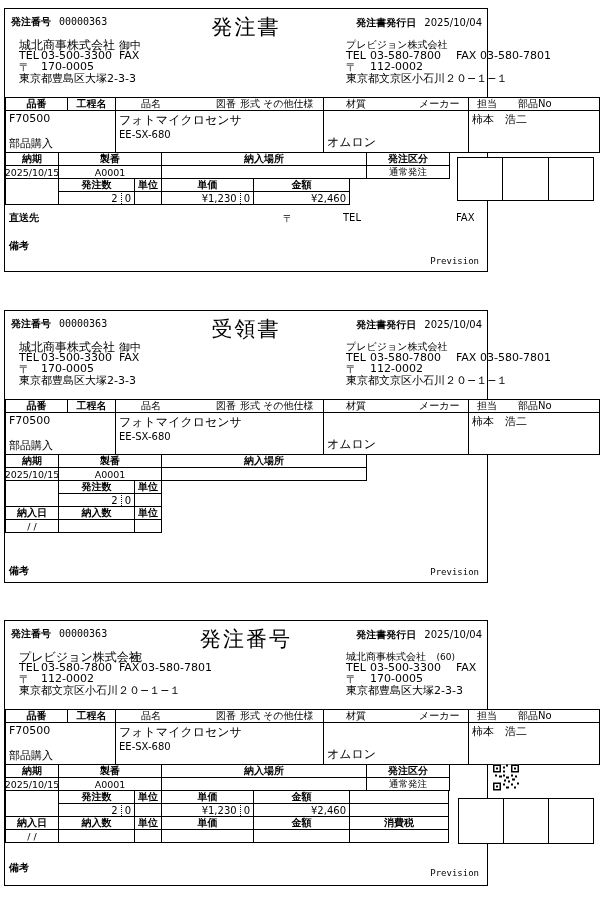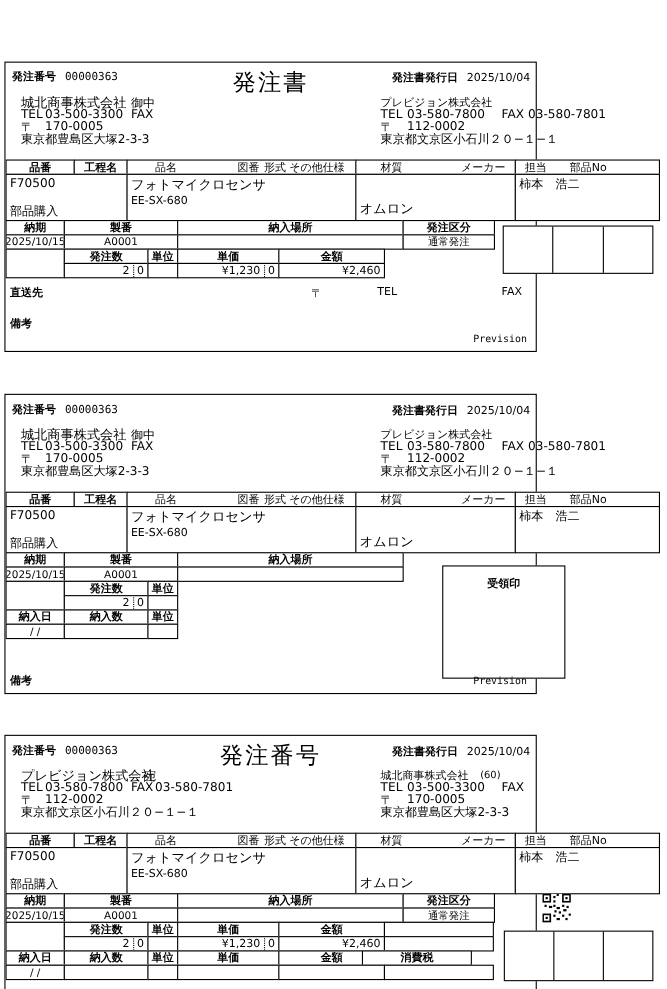--- a/index.html
+++ b/index.html
@@ -1,17 +1,17 @@
 <!DOCTYPE html>
 <html><head>
 <meta charset="utf-8">
 <style>
   html,body{margin:0;padding:0;background:#fff;}
   body{width:606px;height:899px;position:relative;font-family:"DejaVu Sans",sans-serif;color:#000;}
-  .form{position:absolute;left:4px;width:484px;border:1px solid #000;box-sizing:border-box;background:#fff;margin-top:48px;}
+  .form{position:absolute;left:4px;width:484px;border:1px solid #000;box-sizing:border-box;background:#fff;}
   #f1{top:8px;height:264px}
   #f2{top:310px;height:273px}
   #f3{top:620px;height:266px}
   .abs{position:absolute;white-space:nowrap;}
   .b{font-weight:bold;}
   .fs9{font-size:9px}.fs10{font-size:10px}
   .ono{display:flex;gap:8px;align-items:baseline;}
   .num{font-family:"DejaVu Sans Mono",monospace;font-size:10px;}
   .issue{display:flex;gap:8px;align-items:baseline;}
   .ttlwrap{position:absolute;left:0;right:0;top:4px;text-align:center;}
@@ -169,20 +169,23 @@
   <span class="abs fs10" style="left:451px;top:203px">FAX</span>
   <span class="abs b fs10" style="left:4px;top:230px">備考</span>
   <span class="brand" style="right:8px;top:247px">Prevision</span>
 </div>
 
 <div class="form" id="f2">
   <div class="abs ono" style="left:6px;top:6px">
     <span class="b fs10">発注番号</span>
     <span class="num">00000363</span>
   </div>
+  <div class="ttlwrap">
+    <span class="ttl">受領書</span>
+  </div>
   <div class="abs issue" style="right:5px;top:7px">
     <span class="b fs10">発注書発行日</span>
     <span class="fs10">2025/10/04</span>
   </div>
 
   <div class="addr" style="left:14px;top:29px">
     <div class="arow">
         <span class="aname" style="left:0">城北商事株式会社</span>
         <span class="as" style="left:100px">御中</span>
       </div>
@@ -272,21 +275,20 @@
       <span class="dec">0</span>
     </div>
   <div class="c" style="left:129px;top:182px;width:28px;height:14px"></div>
   <div class="c h" style="left:0;top:195px;width:54px;height:14px">納入日</div>
   <div class="c h" style="left:53px;top:195px;width:77px;height:14px">納入数</div>
   <div class="c h" style="left:129px;top:195px;width:28px;height:14px">単位</div>
   <div class="c m fs95" style="left:0;top:208px;width:54px;height:14px">/    /</div>
   <div class="c" style="left:53px;top:208px;width:77px;height:14px"></div>
   <div class="c" style="left:129px;top:208px;width:28px;height:14px"></div>
 
-  <div class="seal" style="left:397px;top:155px;width:112px;height:103px"><span>受領印</span></div>
 
   <span class="abs b fs10" style="left:4px;top:253px">備考</span>
   <span class="brand" style="right:8px;top:256px">Prevision</span>
 </div>
 
 <div class="form" id="f3">
   <div class="abs ono" style="left:6px;top:6px">
     <span class="b fs10">発注番号</span>
     <span class="num">00000363</span>
   </div>
@@ -399,21 +401,21 @@
       <span>¥1,230</span>
       <span class="dec">0</span>
     </div>
   <div class="c r" style="left:248px;top:182px;width:97px;height:14px">¥2,460</div>
   <div class="c" style="left:344px;top:182px;width:100px;height:14px"></div>
   <div class="c h" style="left:0;top:195px;width:54px;height:14px">納入日</div>
   <div class="c h" style="left:53px;top:195px;width:77px;height:14px">納入数</div>
   <div class="c h" style="left:129px;top:195px;width:28px;height:14px">単位</div>
   <div class="c h" style="left:156px;top:195px;width:93px;height:14px">単価</div>
   <div class="c h" style="left:248px;top:195px;width:97px;height:14px">金額</div>
-  <div class="c h" style="left:324px;top:195px;width:100px;height:14px">消費税</div>
+  <div class="c h" style="left:344px;top:195px;width:100px;height:14px">消費税</div>
   <div class="c m fs95" style="left:0;top:208px;width:54px;height:14px">/    /</div>
   <div class="c" style="left:53px;top:208px;width:77px;height:14px"></div>
   <div class="c" style="left:129px;top:208px;width:28px;height:14px"></div>
   <div class="c" style="left:156px;top:208px;width:93px;height:14px"></div>
   <div class="c" style="left:248px;top:208px;width:97px;height:14px"></div>
   <div class="c" style="left:344px;top:208px;width:100px;height:14px"></div>
 
   <svg class="abs" style="left:488px;top:143px" width="26" height="27" viewBox="0 0 26 26">
     <rect x="0" y="0" width="26" height="26" fill="#fff"></rect>
     <rect x="0" y="0" width="8" height="8" fill="#000"></rect>

